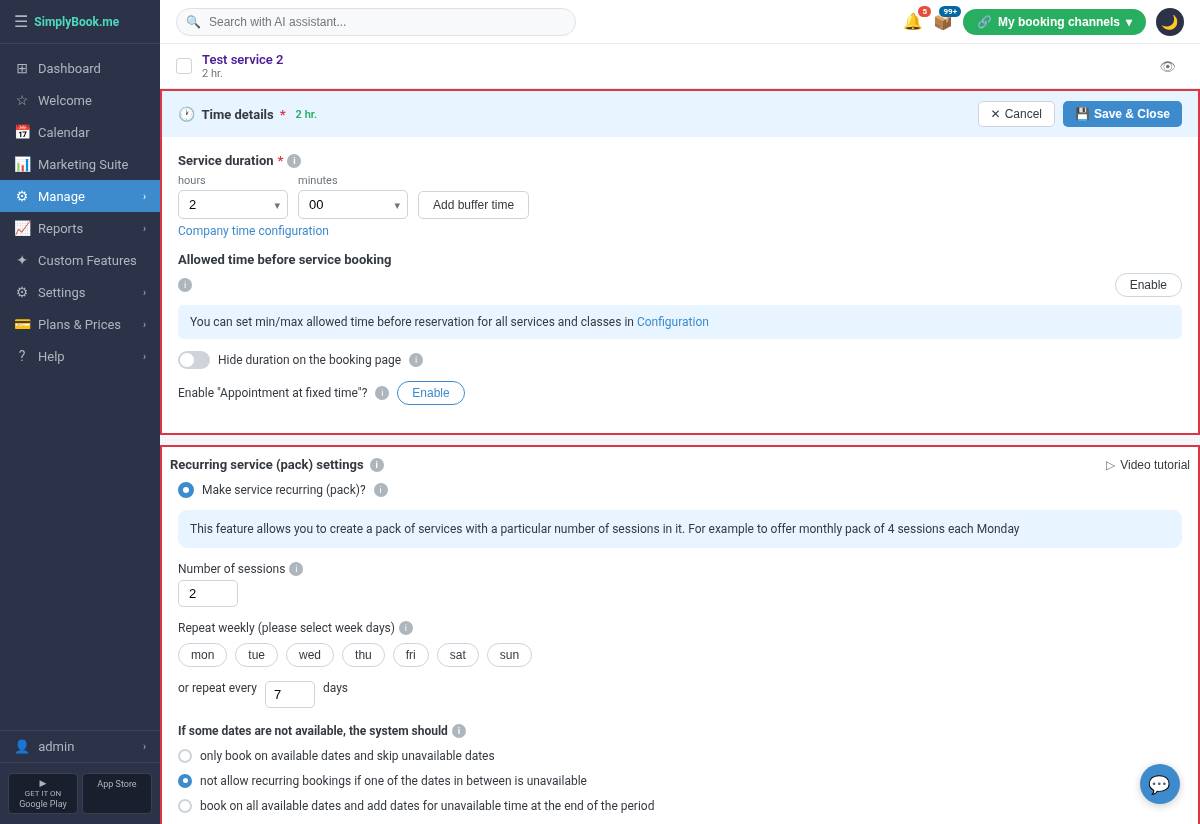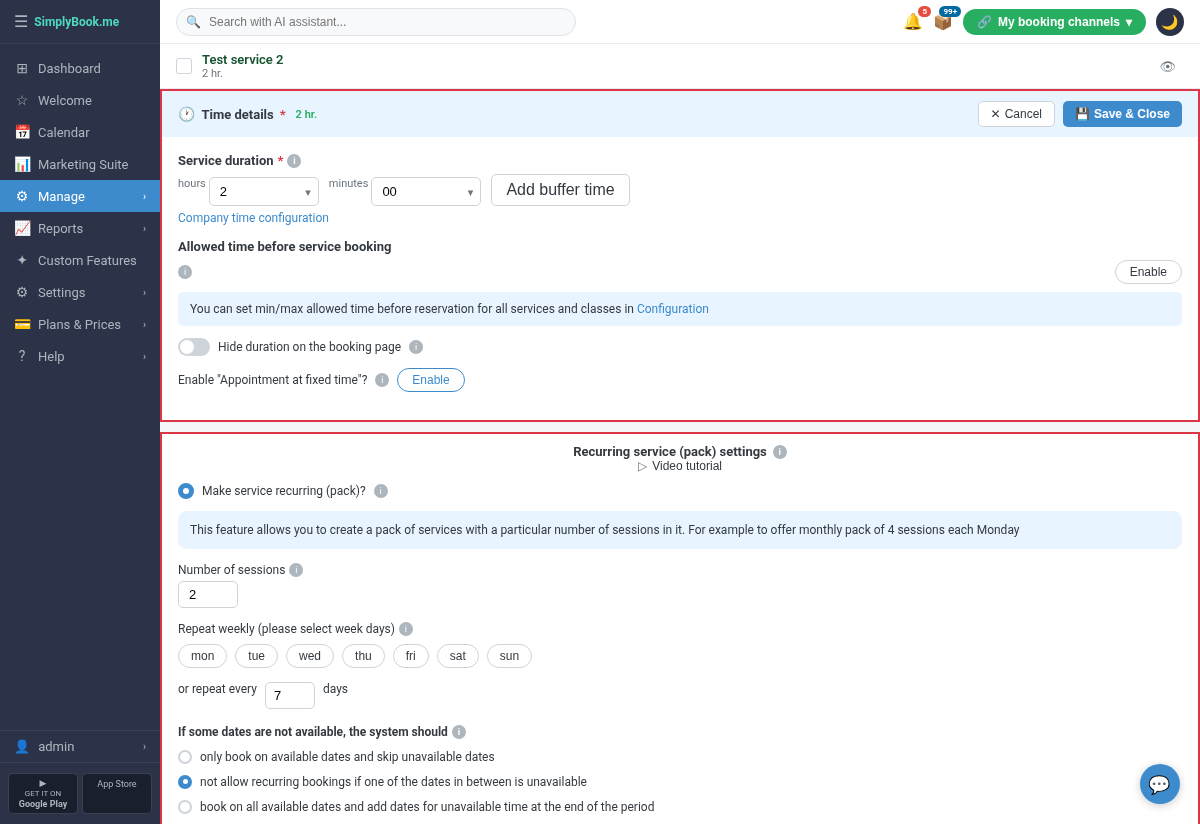--- a/index.html
+++ b/index.html
@@ -29,21 +29,21 @@
     .badge { position: absolute; top: -6px; right: -8px; background: #e74c3c; color: #fff; font-size: 8px; border-radius: 10px; padding: 1px 4px; font-weight: 700; }
     .badge2 { background: #0369a1; }
     .booking-btn { background: #27ae60; color: #fff; border: none; border-radius: 20px; padding: 6px 14px; font-size: 12px; font-weight: 600; cursor: pointer; display: flex; align-items: center; gap: 6px; }
     .theme-btn { width: 28px; height: 28px; background: #2c3348; border-radius: 50%; display: flex; align-items: center; justify-content: center; cursor: pointer; color: #fff; font-size: 14px; }
 
     
     .content-area { flex: 1; overflow: hidden; display: flex; flex-direction: column; background: #f5f6fa; }
     .service-header { background: #fff; padding: 8px 16px; display: flex; align-items: center; gap: 10px; border-bottom: 1px solid #e9ecef; }
     .service-checkbox { width: 16px; height: 16px; border: 1px solid #ced4da; border-radius: 3px; background: #fff; }
     .service-info { flex: 1; }
-    .service-name { font-size: 13px; font-weight: 600; color: #14532d; }
+    .service-name { font-size: 13px; font-weight: 600; color: #4c1d95; }
     .service-duration { font-size: 11px; color: #6c757d; }
     .eye-icon { color: #6c757d; cursor: pointer; margin-right: 8px; }
 
     
     .panel-area { flex: 1; overflow-y: auto; padding: 0; }
     .time-details-card { background: #fff; margin: 0; }
     .time-details-header { background: #e8f4ff; padding: 10px 16px; display: flex; align-items: center; justify-content: space-between; border: 2px solid #dc3545; border-bottom: none; }
     .time-details-title { display: flex; align-items: center; gap: 6px; font-weight: 700; color: #343a40; font-size: 13px; }
     .time-icon { color: #6c757d; font-size: 14px; }
     .required-star { color: #dc3545; }
@@ -51,47 +51,47 @@
     .header-actions { display: flex; gap: 8px; }
     .cancel-btn { background: #fff; border: 1px solid #ced4da; border-radius: 5px; padding: 5px 12px; font-size: 12px; cursor: pointer; color: #343a40; display: flex; align-items: center; gap: 4px; }
     .save-btn { background: #3d8bcd; border: none; border-radius: 5px; padding: 5px 12px; font-size: 12px; cursor: pointer; color: #fff; font-weight: 600; display: flex; align-items: center; gap: 4px; }
 
     .card-body { padding: 16px; border: 2px solid #dc3545; border-top: none; background: #fff; }
 
     .section-label { font-weight: 700; color: #343a40; font-size: 13px; margin-bottom: 6px; display: flex; align-items: center; gap: 4px; }
     .info-icon { display: inline-flex; align-items: center; justify-content: center; width: 14px; height: 14px; border-radius: 50%; background: #adb5bd; color: #fff; font-size: 9px; cursor: pointer; }
 
     .duration-row { display: flex; align-items: flex-end; gap: 10px; margin-bottom: 4px; }
-    .duration-group { display: flex; flex-direction: row; gap: 3px; }
+    .duration-group { display: flex; flex-direction: column; gap: 3px; }
     .duration-group label { font-size: 11px; color: #6c757d; }
     .select-wrap { position: relative; }
     .select-wrap select { appearance: none; border: 1px solid #ced4da; border-radius: 5px; padding: 6px 28px 6px 10px; font-size: 13px; background: #fff; cursor: pointer; width: 110px; }
     .select-wrap::after { content: '▾'; position: absolute; right: 8px; top: 50%; transform: translateY(-50%); pointer-events: none; color: #6c757d; font-size: 11px; }
-    .buffer-btn { background: #fff; border: 1px solid #ced4da; border-radius: 5px; padding: 6px 14px; font-size: 16px; cursor: pointer; color: #343a40; margin-bottom: 0; }
+    .buffer-btn { background: #fff; border: 1px solid #ced4da; border-radius: 5px; padding: 6px 14px; font-size: 12px; cursor: pointer; color: #343a40; margin-bottom: 0; }
     .company-link { color: #3d8bcd; text-decoration: none; font-size: 12px; cursor: pointer; }
 
     .section-divider { margin: 14px 0; }
     .allowed-time-section { margin-bottom: 12px; }
     .allowed-time-question { font-size: 12px; color: #343a40; margin-bottom: 8px; display: flex; align-items: center; gap: 6px; }
     .enable-btn { background: #fff; border: 1px solid #ced4da; border-radius: 20px; padding: 4px 14px; font-size: 12px; cursor: pointer; color: #343a40; margin-left: auto; }
     .info-box { background: #e8f4ff; border-radius: 5px; padding: 10px 12px; font-size: 12px; color: #343a40; }
     .info-box a { color: #3d8bcd; text-decoration: none; }
 
     .toggle-row { display: flex; align-items: center; gap: 8px; margin: 12px 0; }
     .toggle { width: 32px; height: 18px; background: #ced4da; border-radius: 9px; position: relative; cursor: pointer; }
     .toggle-knob { width: 14px; height: 14px; background: #fff; border-radius: 50%; position: absolute; top: 2px; left: 2px; transition: left 0.2s; }
     .toggle-label { font-size: 12px; color: #343a40; }
 
     .fixed-time-row { display: flex; align-items: center; gap: 8px; margin: 12px 0; }
     .fixed-time-label { font-size: 12px; color: #343a40; }
     .enable-btn2 { background: #fff; border: 1px solid #3d8bcd; border-radius: 20px; padding: 4px 14px; font-size: 12px; cursor: pointer; color: #3d8bcd; }
 
     
     .recurring-section { background: #fff; border: 2px solid #dc3545; margin-top: 10px; }
-    .recurring-header { padding: 10px 8px; display: flex; align-items: center; justify-content: space-between; flex-direction: column; }
+    .recurring-header { padding: 10px 8px; display: flex; align-items: center; justify-content: space-between; }
     .recurring-title { font-weight: 700; color: #343a40; font-size: 13px; display: flex; align-items: center; gap: 6px; }
     .video-btn { display: flex; align-items: center; gap: 5px; font-size: 12px; color: #343a40; cursor: pointer; border: none; background: none; }
     .play-icon { color: #6c757d; }
     .recurring-body { padding: 0 16px 16px; }
 
     .radio-row { display: flex; align-items: center; gap: 8px; margin-bottom: 12px; }
     .radio-circle { width: 16px; height: 16px; border-radius: 50%; border: 2px solid #ced4da; background: #fff; display: flex; align-items: center; justify-content: center; cursor: pointer; }
     .radio-circle.selected { border-color: #3d8bcd; background: #3d8bcd; }
     .radio-circle.selected::after { content: ''; width: 6px; height: 6px; background: #fff; border-radius: 50%; }
     .radio-label { font-size: 12px; color: #343a40; }
@@ -183,21 +183,21 @@
   </div>
   <div class="admin-item">
     <span>👤</span>
     <span>admin</span>
     <span class="chevron">›</span>
   </div>
   <div class="sidebar-footer">
     <div class="store-btn">
       <span>▶</span>
       <span style="font-size:8px;">GET IT ON</span>
-      <span style="font-size:9px;font-weight:bold;">Google Play</span>
+      <span style="font-size:9px;">Google Play</span>
     </div>
     <div class="store-btn">
       <span style="font-size:13px;"></span>
       <span>App Store</span>
     </div>
   </div>
 </div>
 
 <div class="main-area">
 

